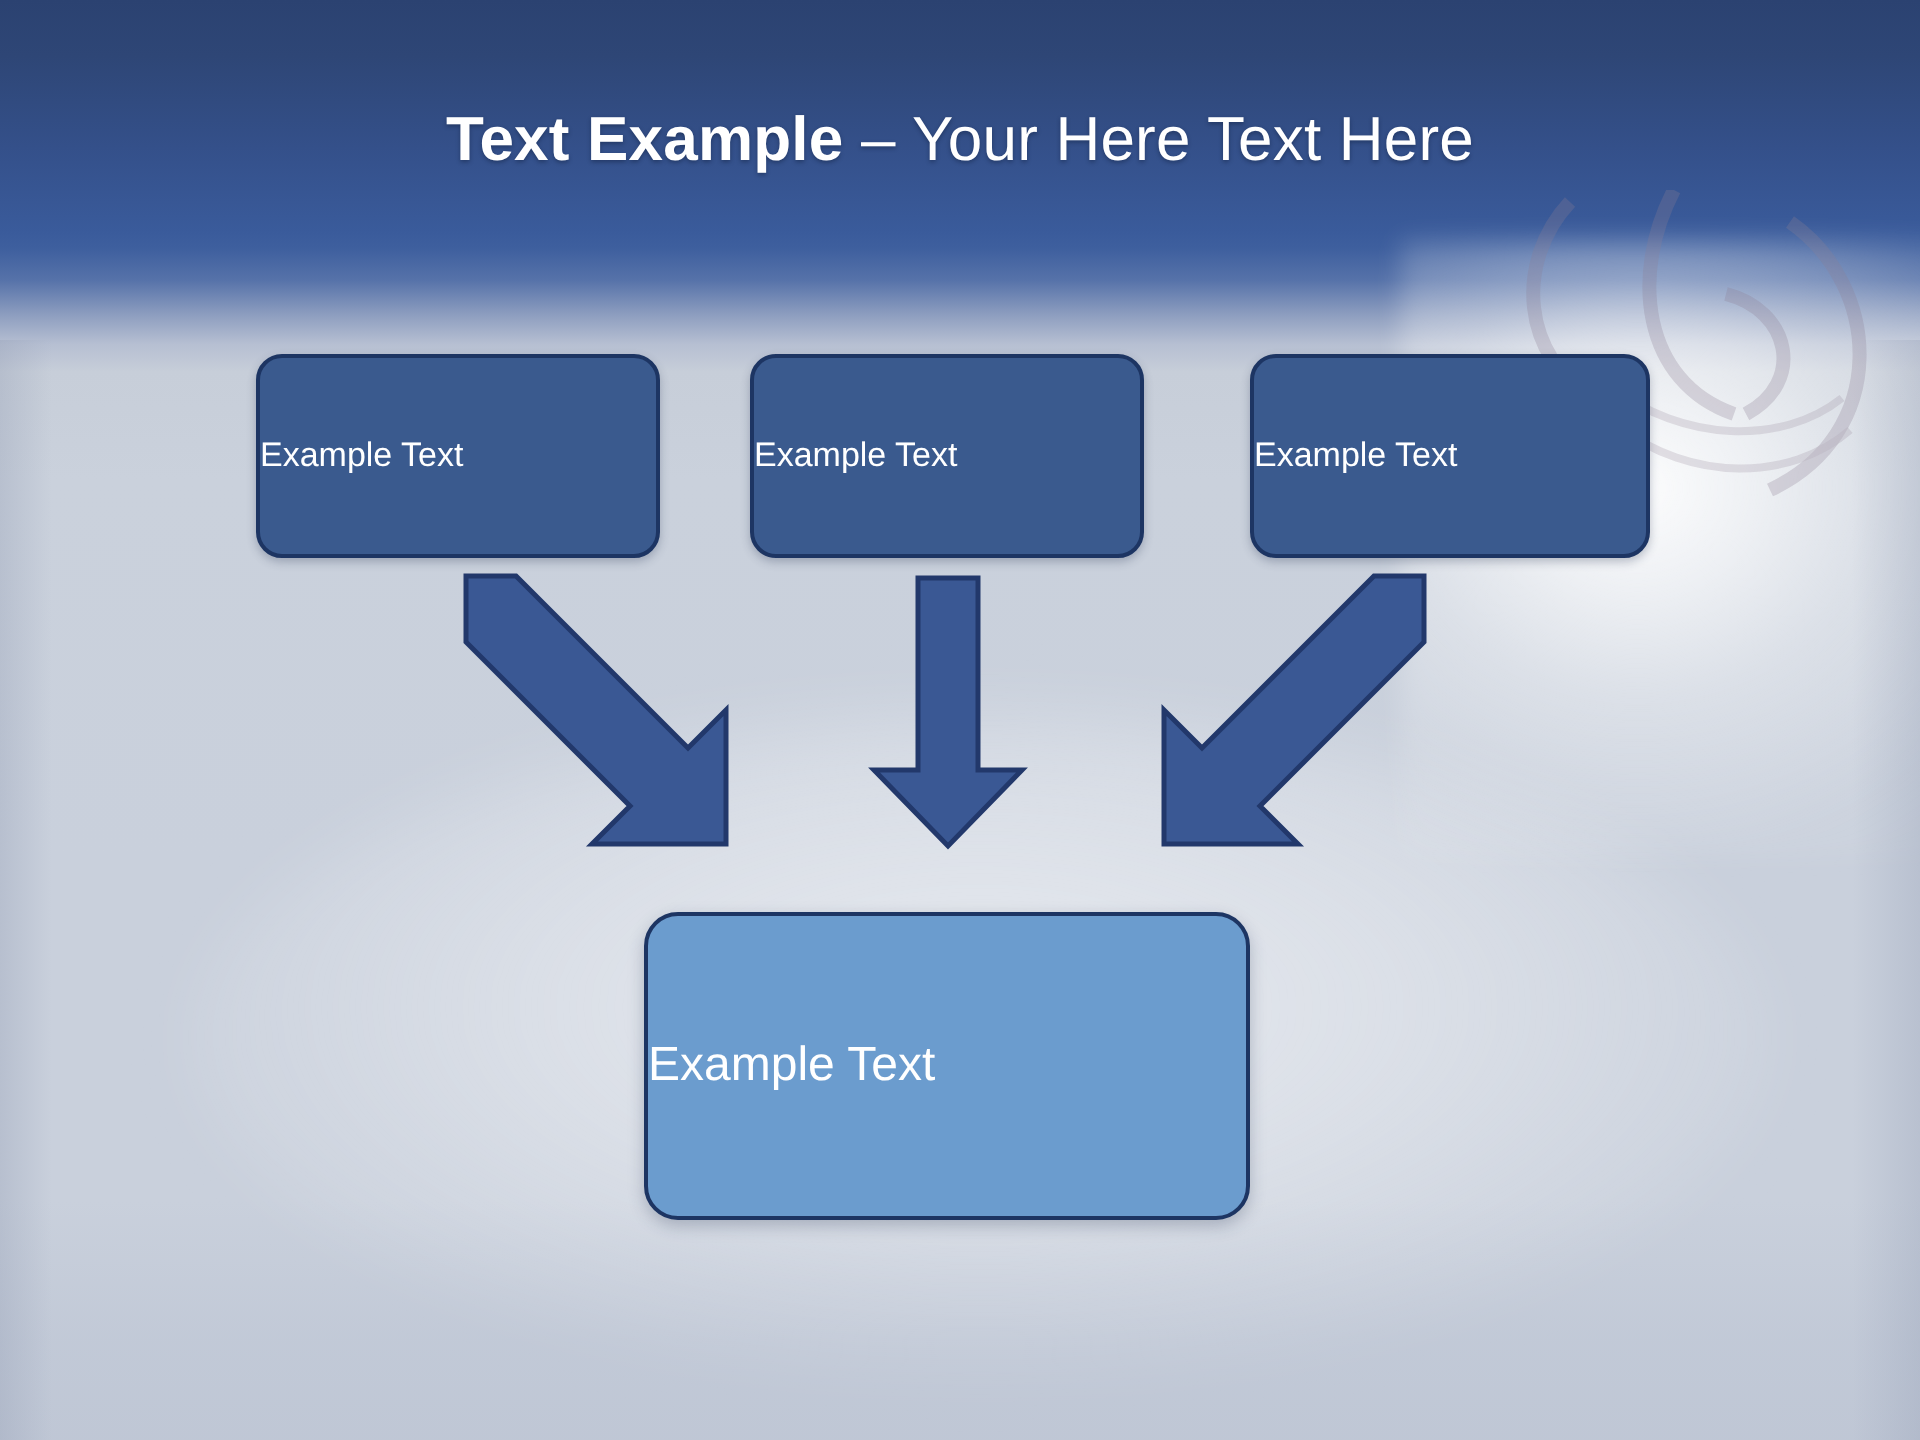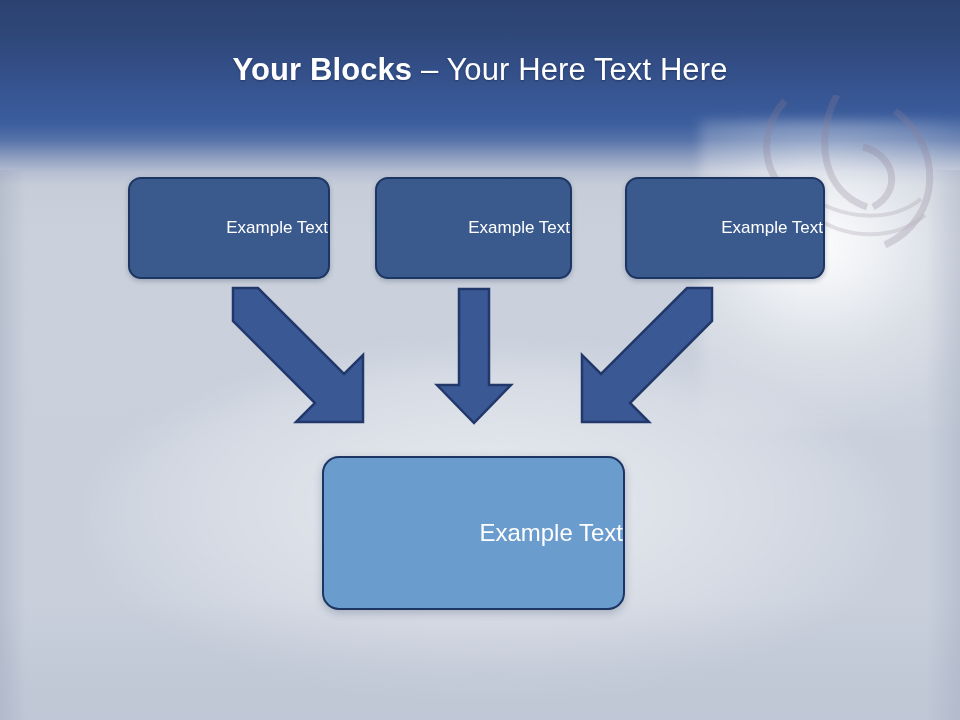--- a/index.html
+++ b/index.html
@@ -109,21 +109,21 @@
   }
   .title .strong { font-weight: bold; }
   .title .light  { font-weight: normal; }
 
   
   .node {
     position: absolute;
     box-sizing: border-box;
     display: flex;
     align-items: center;
-    justify-content: flex-end;
+    justify-content: flex-start;
     color: #ffffff;
     border-style: solid;
     text-align: center;
   }
   .node.top {
     background: #3a5a8e;
     border-color: #1d3563;
     border-width: 2.5px;
     border-radius: 13px;
     font-size: 17px;
@@ -177,21 +177,21 @@
     <g fill="none" stroke="#9a8d9e" stroke-width="4" opacity="0.45">
       <path d="M 60 98 C 96 126 146 128 176 104"></path>
       <path d="M 64 118 C 100 146 150 146 180 120"></path>
     </g>
   </svg>
 
   <div class="bg-left-edge"></div>
   <div class="bg-right-edge"></div>
 
   <div class="title">
-    <span class="strong">Your Blocks</span><span class="light"> – </span><span class="light">Your Here Text Here</span>
+    <span class="strong">Text Example</span><span class="light"> – </span><span class="light">Your Here Text Here</span>
   </div>
 
   <svg class="arrows" viewBox="0 0 960 720">
 
     <polygon class="arrow-shape" points="233,288 258,288 344,374 363,355 363,422 296,422 315,403 233,321"></polygon>
 
     <polygon class="arrow-shape" points="459,289 489,289 489,385 511,385 474,423 437,385 459,385"></polygon>
 
     <polygon class="arrow-shape" points="712,288 687,288 601,374 582,355 582,422 649,422 630,403 712,321"></polygon>
   </svg>

